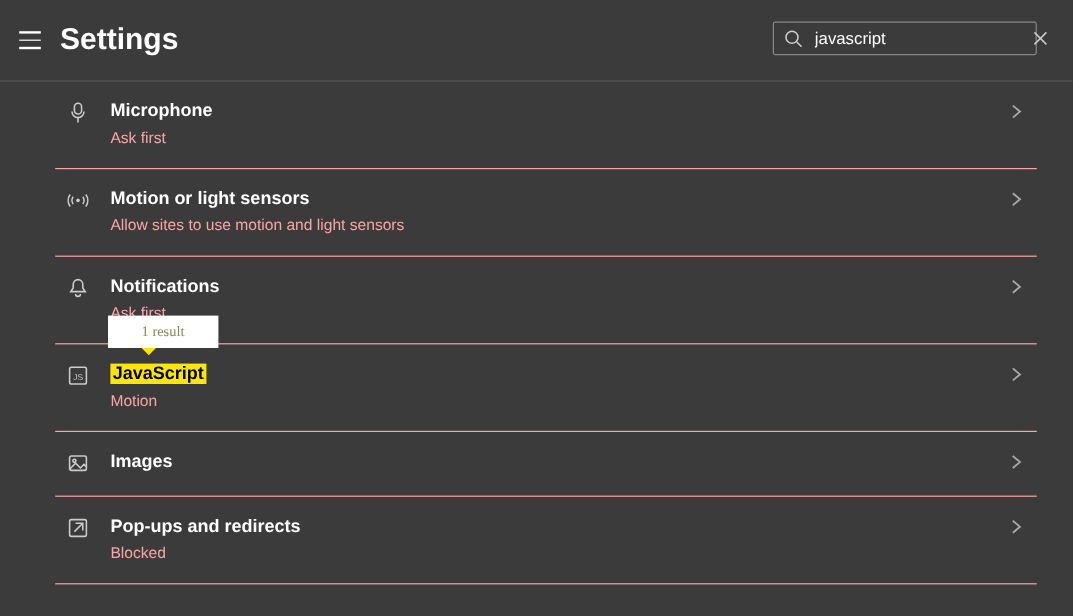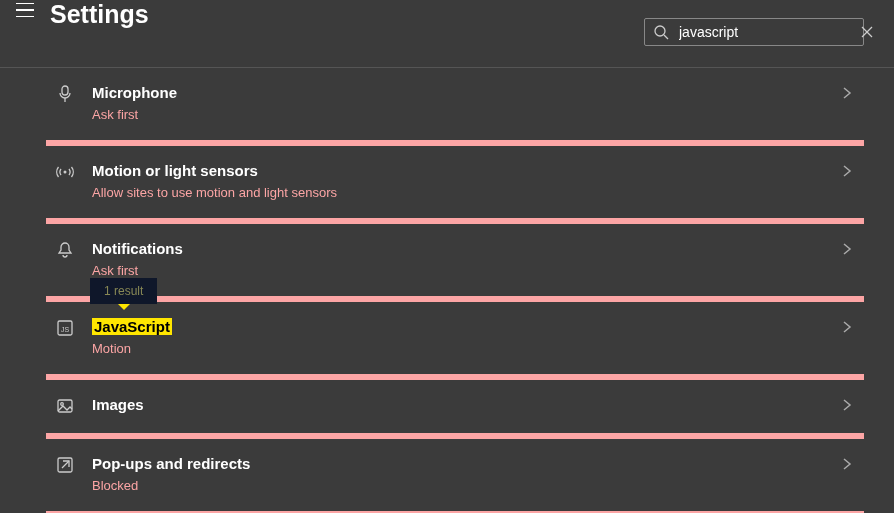--- a/index.html
+++ b/index.html
@@ -10,21 +10,21 @@
     body {
       font-family: "Segoe UI", Arial, sans-serif;
       background: #3b3b3b;
       color: #ffffff;
       width: 894px;
       height: 513px;
       overflow: hidden;
     }
     .header {
       display: flex;
-      align-items: flex-start;
+      align-items: center;
       padding: 0 16px;
       height: 68px;
       border-bottom: 1px solid #555555;
       position: relative;
     }
     .menu-icon {
       width: 20px;
       height: 20px;
       display: flex;
       flex-direction: column;
@@ -75,21 +75,21 @@
       cursor: pointer;
     }
     .settings-list {
       margin-left: 46px;
       margin-right: 30px;
     }
     .setting-row {
       display: flex;
       align-items: flex-start;
       padding: 14px 10px 18px 10px;
-      border-bottom: 6px solid #fca5a5;
+      border-bottom: 1px solid #fca5a5;
       cursor: pointer;
       position: relative;
     }
     .row-icon {
       width: 18px;
       height: 18px;
       margin-top: 3px;
       margin-right: 18px;
       flex-shrink: 0;
       display: flex;
@@ -117,27 +117,28 @@
       margin-top: 4px;
       flex-shrink: 0;
     }
     .highlight {
       background: #ffe600;
       color: #000000;
       padding: 0 2px;
     }
     .result-tooltip {
       position: absolute;
-      background: #0f172a;
+      background: #ffffff;
       color: #888855;
       font-size: 12px;
-      padding: 6px 14px;
+      padding: 6px 28px;
       top: -38px;
       left: -2px;
       z-index: 10;
+      font-family: Liberation Serif, serif;
     }
     .result-tooltip::after {
       content: "";
       position: absolute;
       bottom: -6px;
       left: 28px;
       border-left: 6px solid transparent;
       border-right: 6px solid transparent;
       border-top: 6px solid #ffe600;
     }

